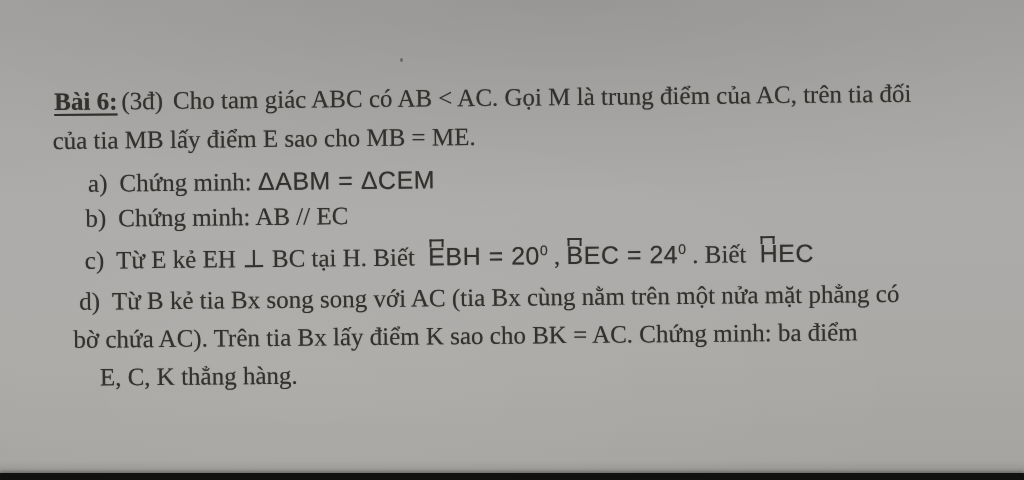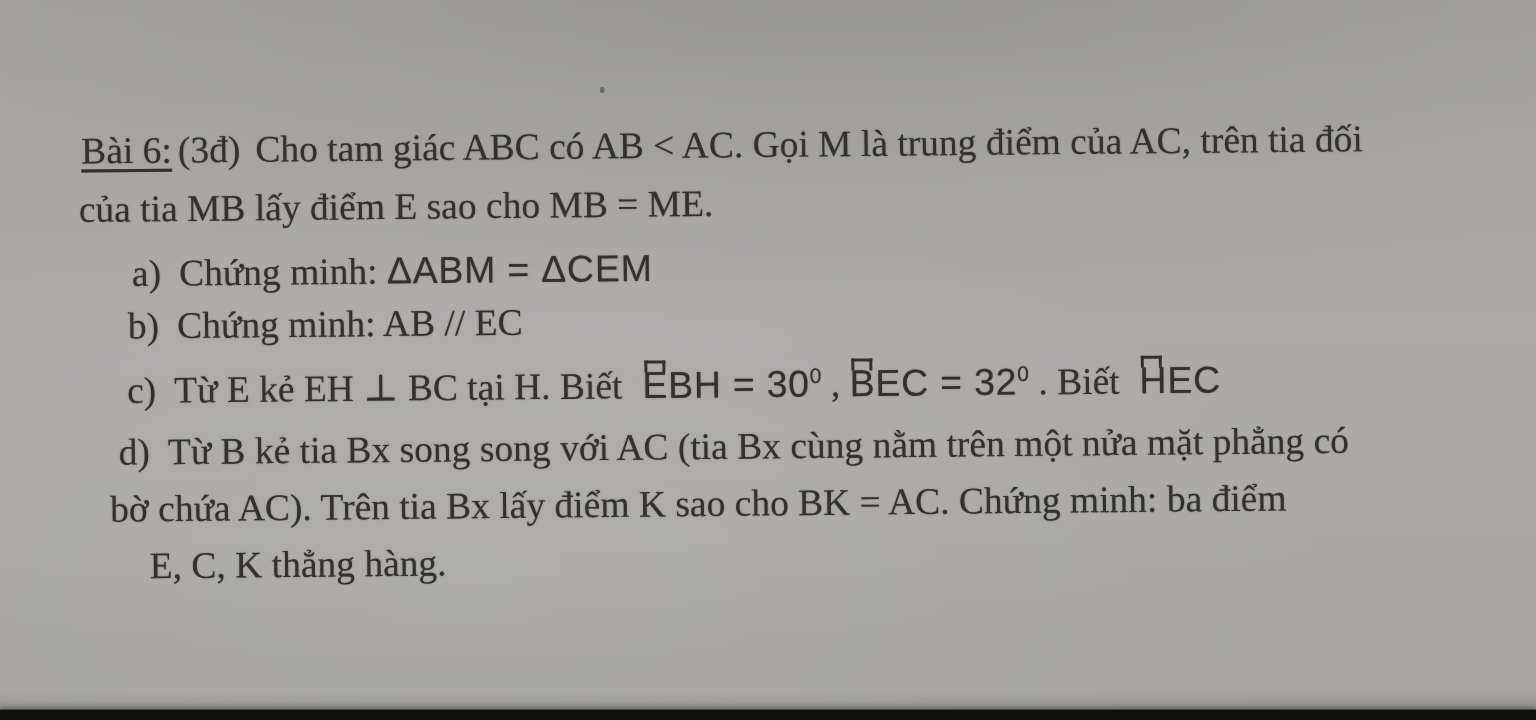--- a/index.html
+++ b/index.html
@@ -48,21 +48,21 @@
     transform-origin: 0 0;
     color: #33312e;
     font-size: 25px;
     text-shadow: 0 0 1px rgba(51,49,46,0.55);
   }
   .line {
     line-height: 38px;
     white-space: nowrap;
   }
   .problem-label {
-    font-weight: normal;
+    font-weight: bold;
     text-decoration: underline;
     text-decoration-thickness: 2px;
     text-underline-offset: 4px;
   }
   .points {
     margin-left: 4px;
     margin-right: 10px;
     text-align: center;
   }
   .line2    { margin-top: 1px; margin-left: -2px; }
@@ -122,23 +122,23 @@
       <span class="formula">ΔABM = ΔCEM</span>
     </div>
 
     <div class="line item-b">
       <span class="marker">b)</span><span>Chứng minh:</span>
       <span>AB // EC</span>
     </div>
 
     <div class="line item-c">
       <span class="marker">c)</span><span>Từ E kẻ EH ⊥ BC tại H. Biết</span>
-      <span class="formula gap-l"><span class="hat">E</span><span>BH</span><span> = 30</span><sup class="deg">0</sup></span>
+      <span class="formula gap-l"><span class="hat">E</span><span>BH</span><span> = 20</span><sup class="deg">0</sup></span>
       <span>,</span>
-      <span class="formula"><span class="hat">B</span><span>EC</span><span> = 32</span><sup class="deg">0</sup></span>
+      <span class="formula"><span class="hat">B</span><span>EC</span><span> = 24</span><sup class="deg">0</sup></span>
       <span>. Biết</span>
       <span class="formula gap-l"><span class="hat">H</span><span>EC</span></span>
     </div>
 
     <div class="line item-d1">
       <span class="marker">d)</span><span>Từ B kẻ tia Bx song song với AC (tia Bx cùng nằm trên một nửa mặt phẳng có</span>
     </div>
 
     <div class="line item-d2">
       <span>bờ chứa AC). Trên tia Bx lấy điểm K sao cho BK = AC. Chứng minh: ba điểm</span>

